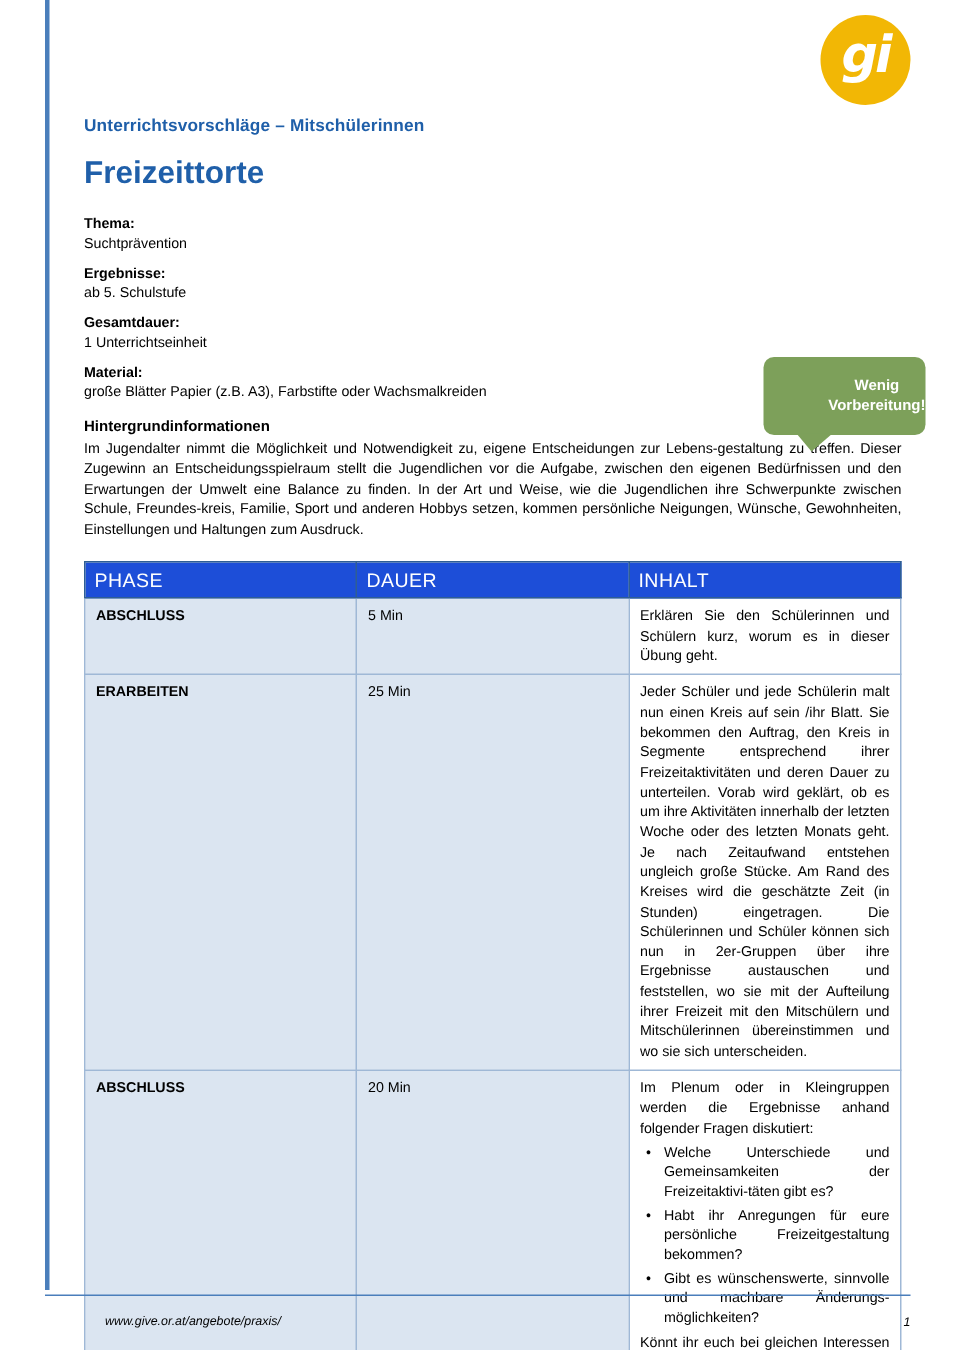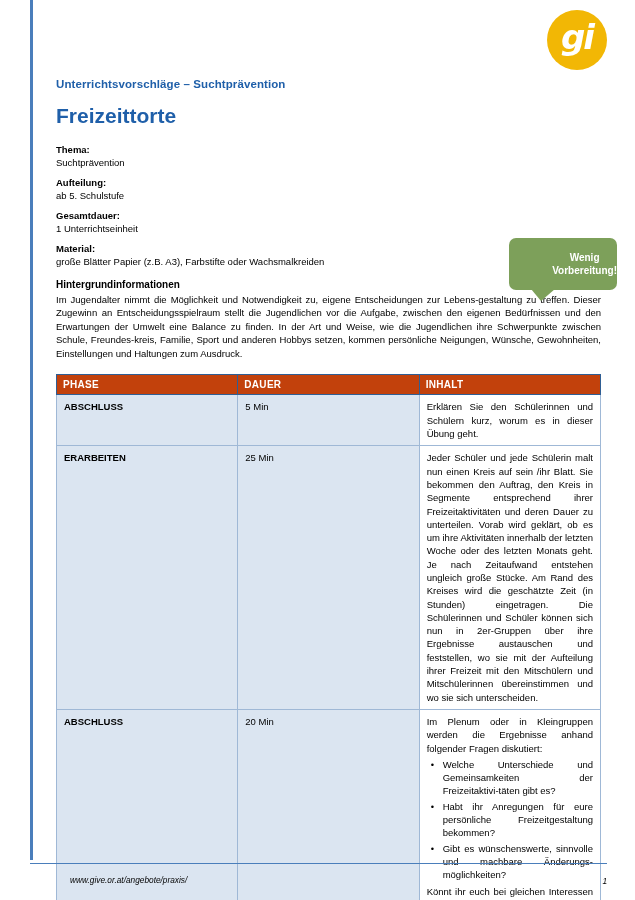--- a/index.html
+++ b/index.html
@@ -130,24 +130,24 @@
     border-top: 12px solid #7da05a;
   }
   
   table.lesson {
     margin-top: 14px;
     border-collapse: collapse;
     width: 545px;
     table-layout: fixed;
   }
   table.lesson th {
-    background: #c2410c;
+    background: #1d4ed8;
     color: #ffffff;
-    font-size: 10px;
-    font-weight: bold;
+    font-size: 13px;
+    font-weight: normal;
     text-align: left;
     padding: 4px 6px;
     border: 1px solid #2f5e94;
     letter-spacing: 0.3px;
   }
   table.lesson td {
     border: 1px solid #9fb8d6;
     padding: 5px 7px;
     font-size: 9.5px;
     vertical-align: top;
@@ -215,27 +215,27 @@
 <div class="page">
 
   <div class="left-rule"></div>
 
   <div class="logo">
     <span>gi</span>
   </div>
 
   <div class="content">
 
-    <div class="kicker">Unterrichtsvorschläge – Suchtprävention</div>
+    <div class="kicker">Unterrichtsvorschläge – Mitschülerinnen</div>
     <div class="title">Freizeittorte</div>
 
     <div class="meta">
       <div class="meta-label">Thema:</div>
       <div class="meta-value">Suchtprävention</div>
-      <div class="meta-label">Aufteilung:</div>
+      <div class="meta-label">Ergebnisse:</div>
       <div class="meta-value">ab 5. Schulstufe</div>
       <div class="meta-label">Gesamtdauer:</div>
       <div class="meta-value">1 Unterrichtseinheit</div>
       <div class="meta-label">Material:</div>
       <div class="meta-value">große Blätter Papier (z.B. A3), Farbstifte oder Wachsmalkreiden</div>
     </div>
 
     <div class="bg-heading">Hintergrundinformationen</div>
     <div class="bg-text">Im Jugendalter nimmt die Möglichkeit und Notwendigkeit zu, eigene Entscheidungen zur Lebens-gestaltung zu treffen. Dieser Zugewinn an Entscheidungsspielraum stellt die Jugendlichen vor die Aufgabe, zwischen den eigenen Bedürfnissen und den Erwartungen der Umwelt eine Balance zu finden. In der Art und Weise, wie die Jugendlichen ihre Schwerpunkte zwischen Schule, Freundes-kreis, Familie, Sport und anderen Hobbys setzen, kommen persönliche Neigungen, Wünsche, Gewohnheiten, Einstellungen und Haltungen zum Ausdruck.</div>
 

